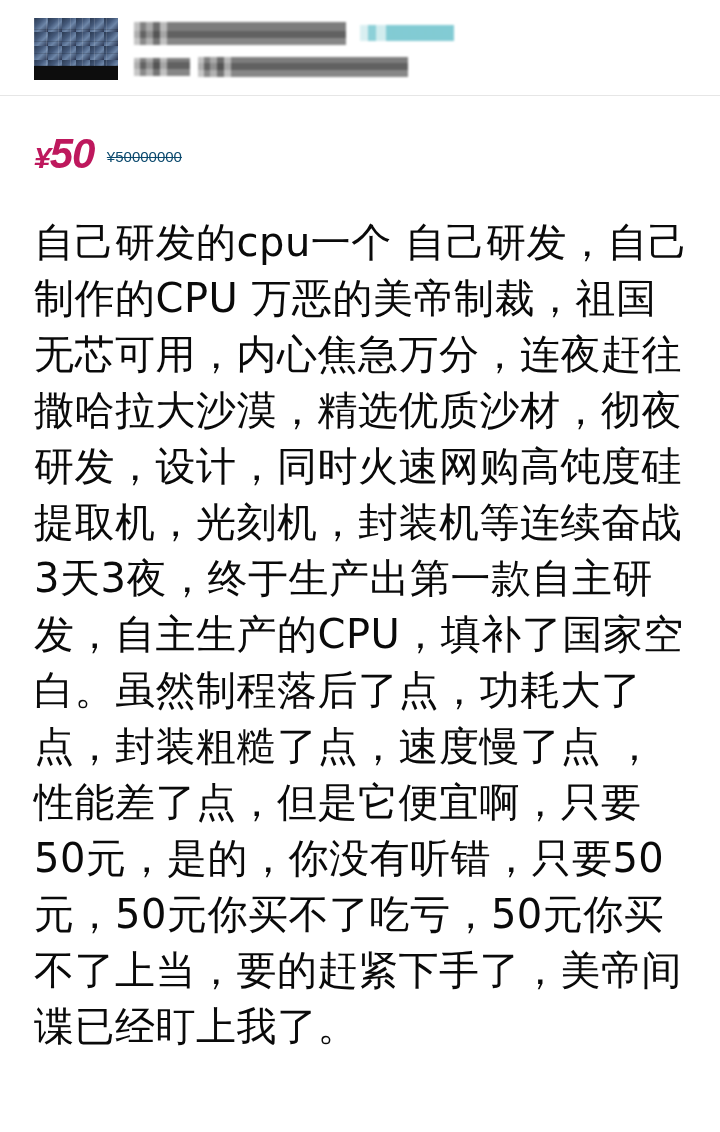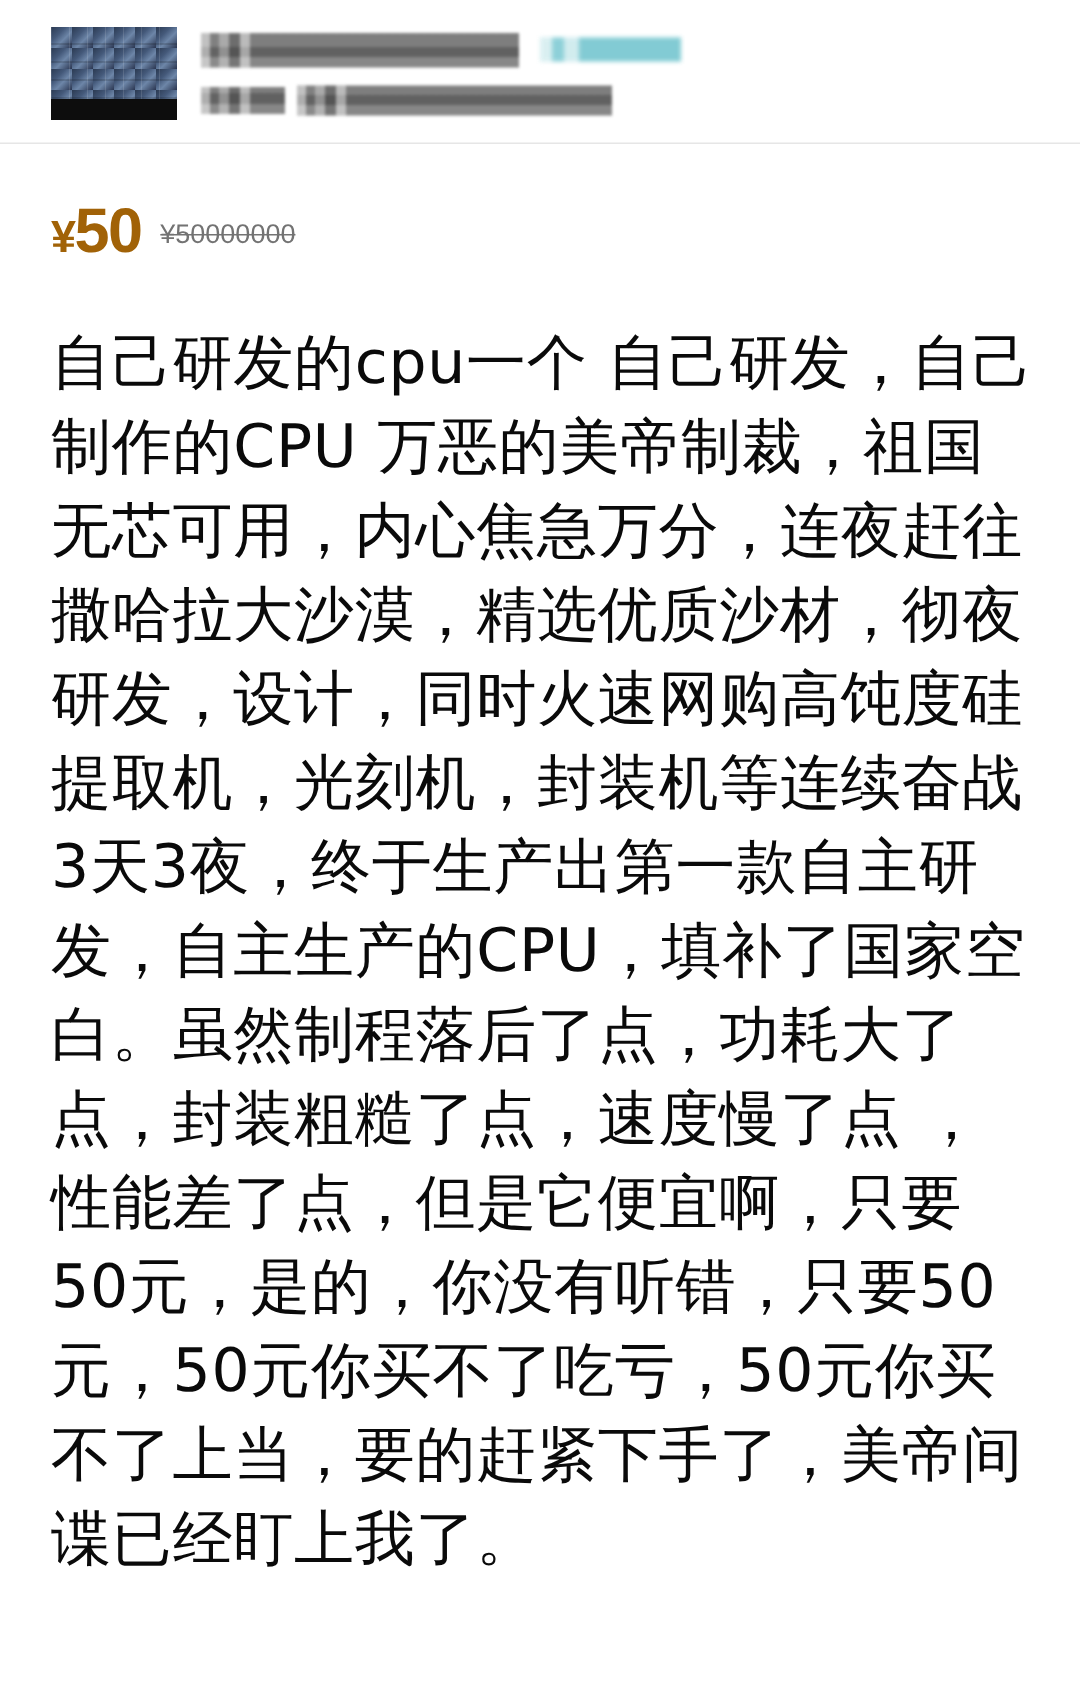--- a/index.html
+++ b/index.html
@@ -99,31 +99,32 @@
     margin-top: 8px;
   }
   .mosaic.m-sub1 { width: 56px; height: 18px; }
   .mosaic.m-sub2 { width: 210px; height: 20px; margin-left: 8px; }
 
   
   .price-block {
     padding: 34px 34px 6px 34px;
   }
   .price-now {
-    color: #a16207;
+    color: #be185d;
     font-weight: bold;
     display: inline-block;
     vertical-align: baseline;
     letter-spacing: -1px;
+    font-style: italic;
   }
   .price-now .cur { font-size: 30px; }
   .price-now .amt { font-size: 42px; }
   .price-old {
-    color: #737373;
-    font-size: 18px;
+    color: #0c4a6e;
+    font-size: 15px;
     text-decoration: line-through;
     margin-left: 8px;
     vertical-align: 6px;
     letter-spacing: 0px;
     text-align: center;
   }
 
   
   .desc {
     padding: 30px 30px 0 34px;

